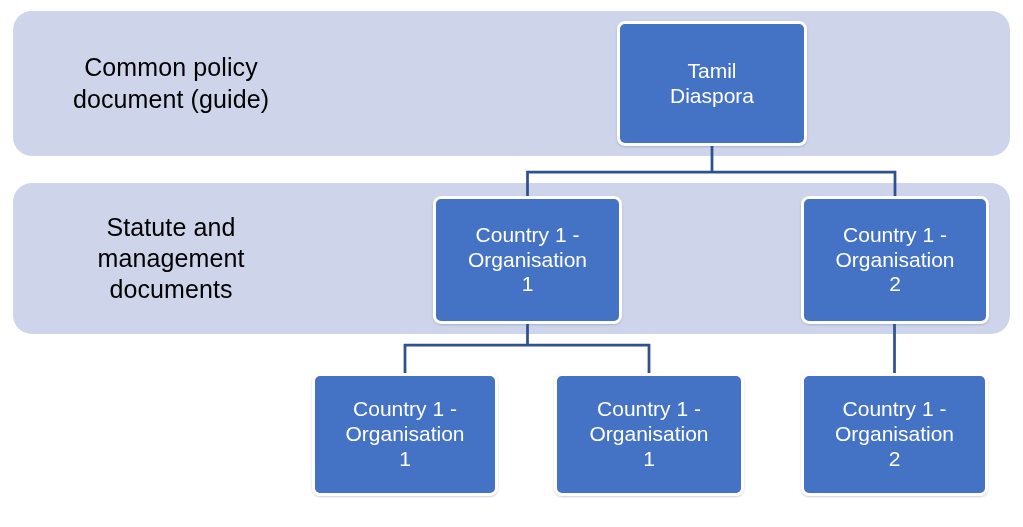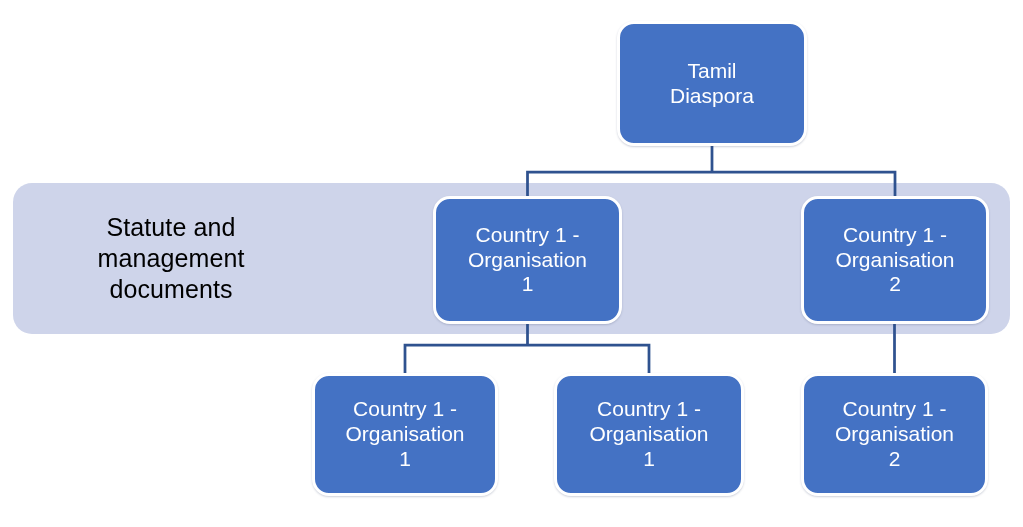--- a/index.html
+++ b/index.html
@@ -51,21 +51,21 @@
   .connectors path {
     fill: none;
     stroke: var(--connector, #2f528f);
     stroke-width: 2.75;
     stroke-linecap: square;
   }
   .node {
     position: absolute;
     background: var(--node-fill, #4472c4);
     border: 3px solid var(--node-border, #ffffff);
-    border-radius: 17px;
+    border-radius: 8px;
     box-sizing: border-box;
     display: flex;
     align-items: center;
     justify-content: center;
     text-align: center;
     white-space: pre-line;
     color: var(--node-text, #ffffff);
     font-size: 21px;
     line-height: 1.18;
     z-index: 3;
@@ -76,20 +76,24 @@
   .node-l2b  { left: 801px; top: 196px; width: 188px; height: 128px; }
   .node-l3a  { left: 312px; top: 373px; width: 186px; height: 123px; }
   .node-l3b  { left: 554px; top: 373px; width: 190px; height: 123px; }
   .node-l3c  { left: 801px; top: 373px; width: 187px; height: 123px; }
 </style>
 </head>
 <body>
 
 <div class="canvas">
 
+  <div class="band band-1">
+    <div class="band-label">Common policy
+document (guide)</div>
+  </div>
   <div class="band band-2">
     <div class="band-label">Statute and
 management
 documents</div>
   </div>
 
   <svg class="connectors" width="1023" height="527" viewBox="0 0 1023 527">
     <path d="M527.5 196 V172 H895 V196 M712 146 V172"></path>
     <path d="M405 373 V345 H649 V373 M527.5 324 V345"></path>
     <path d="M894.5 324 V373"></path>

